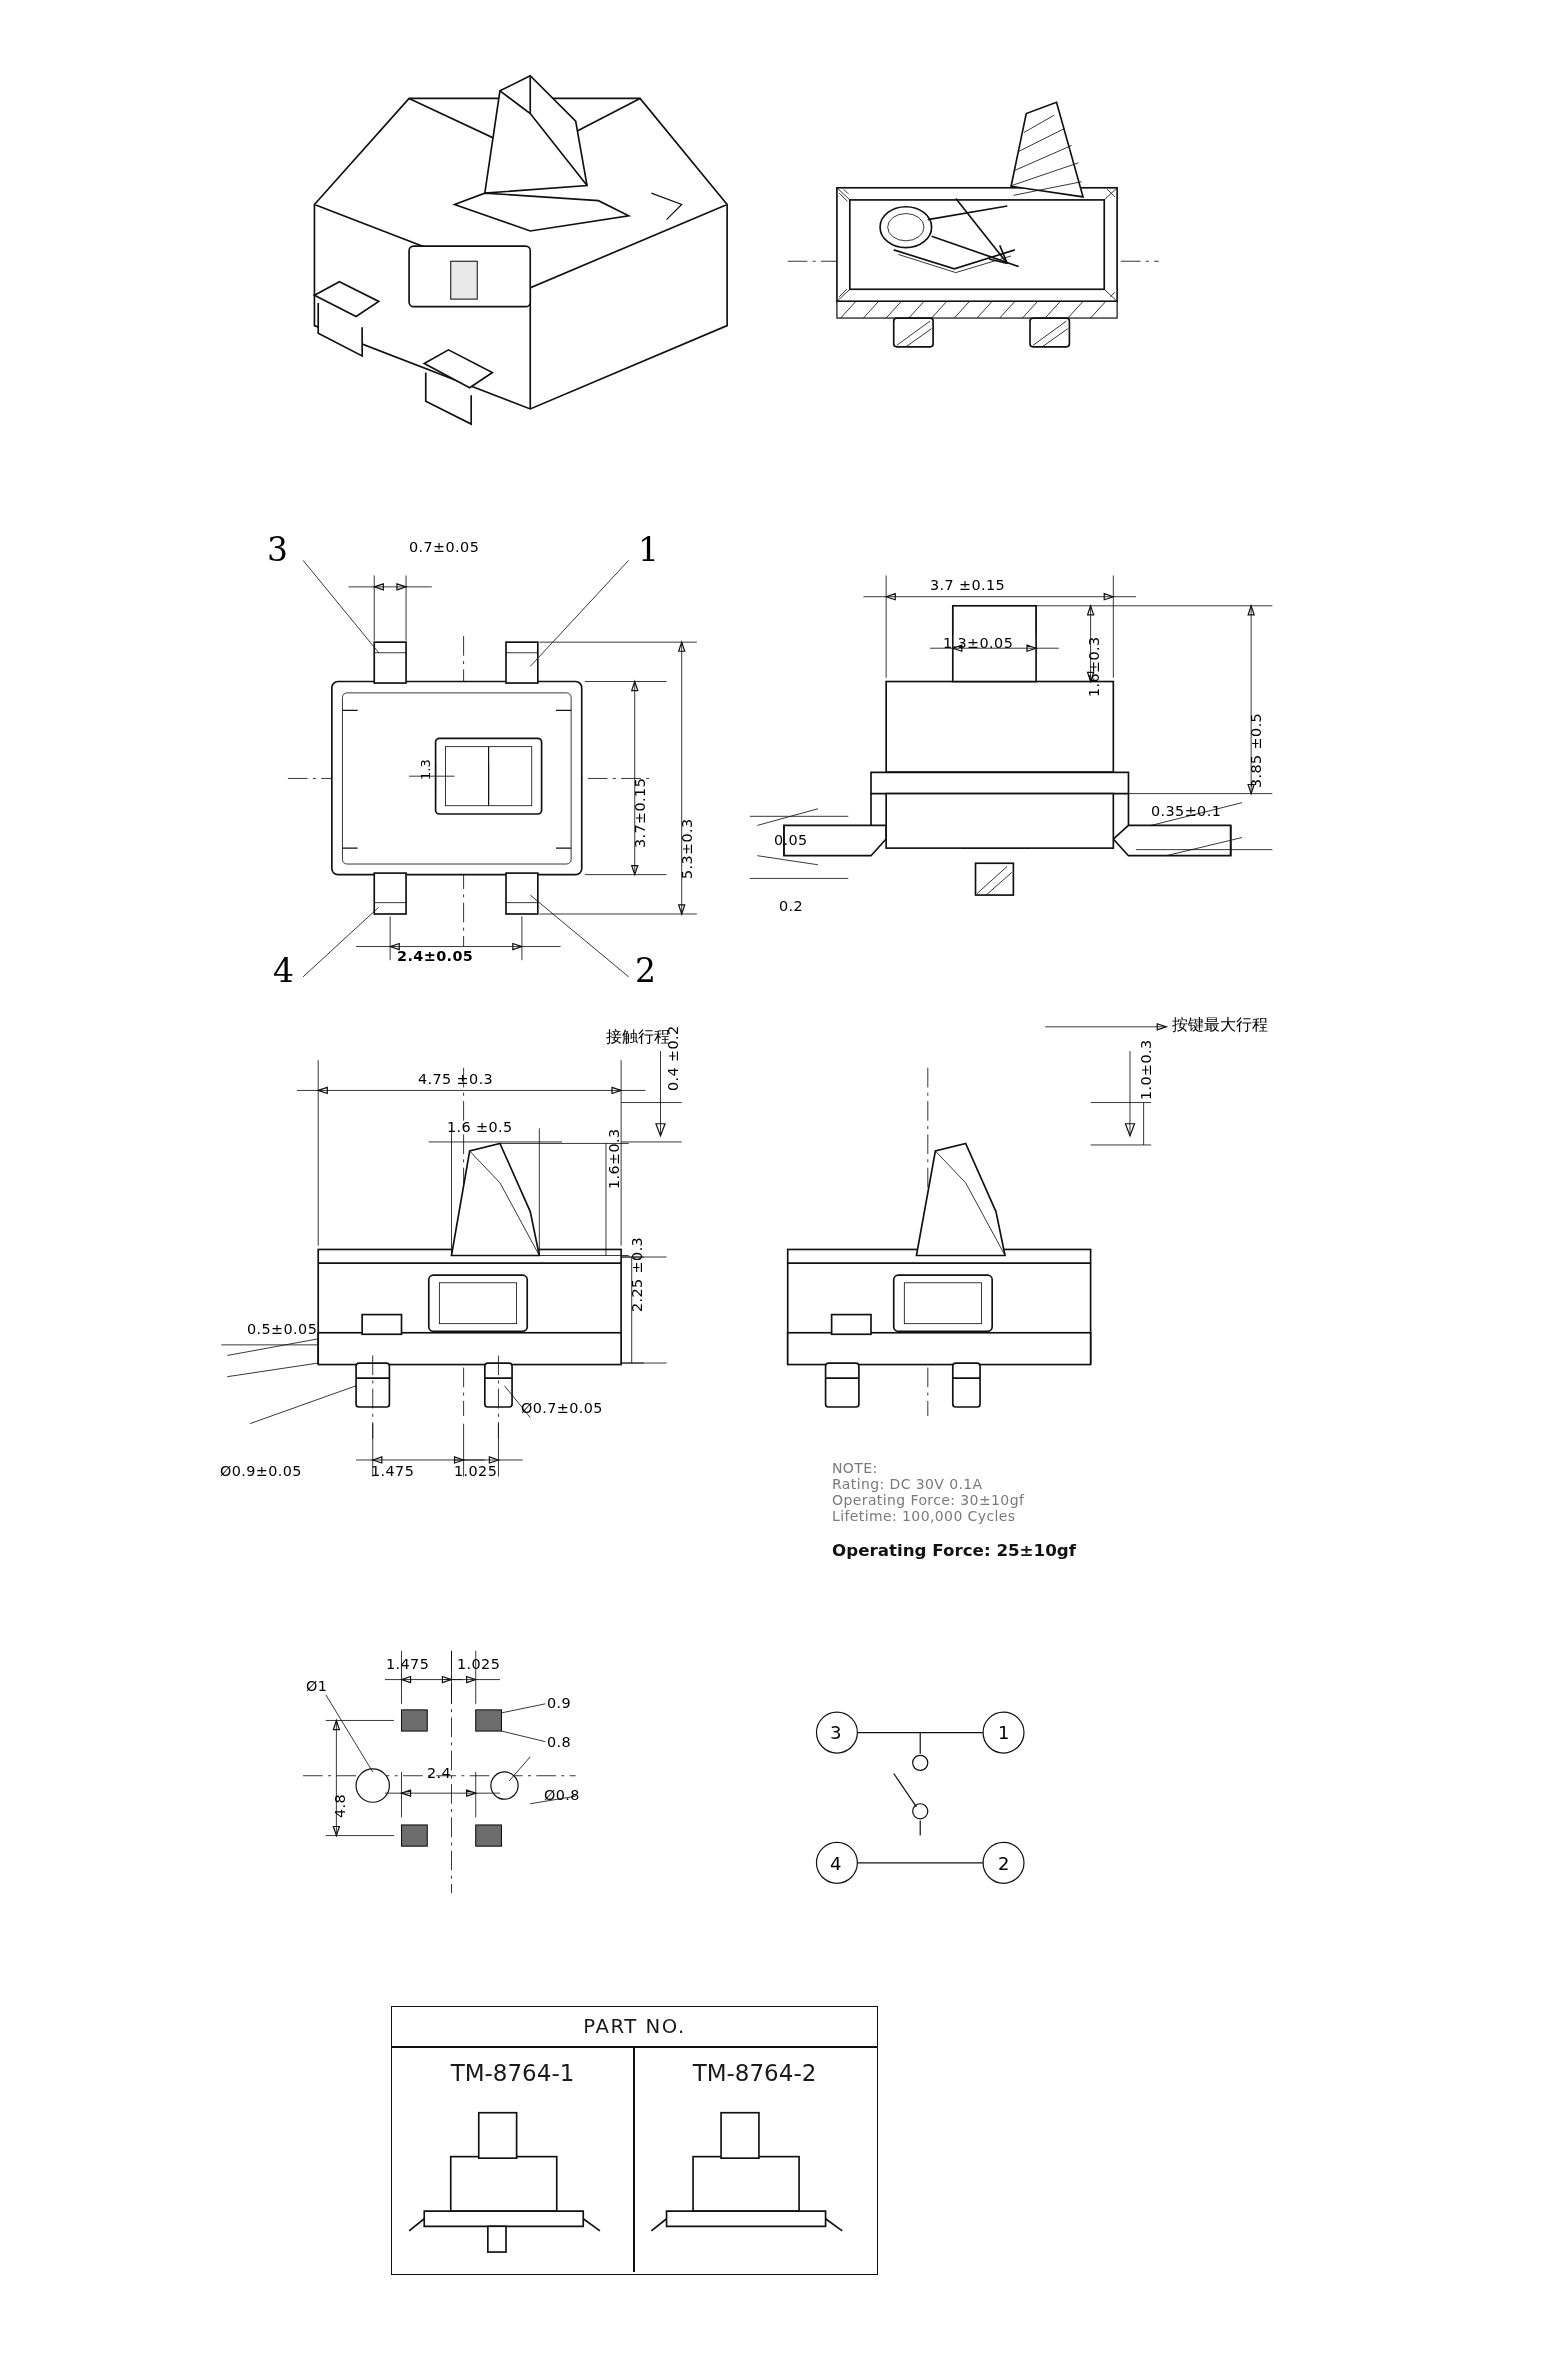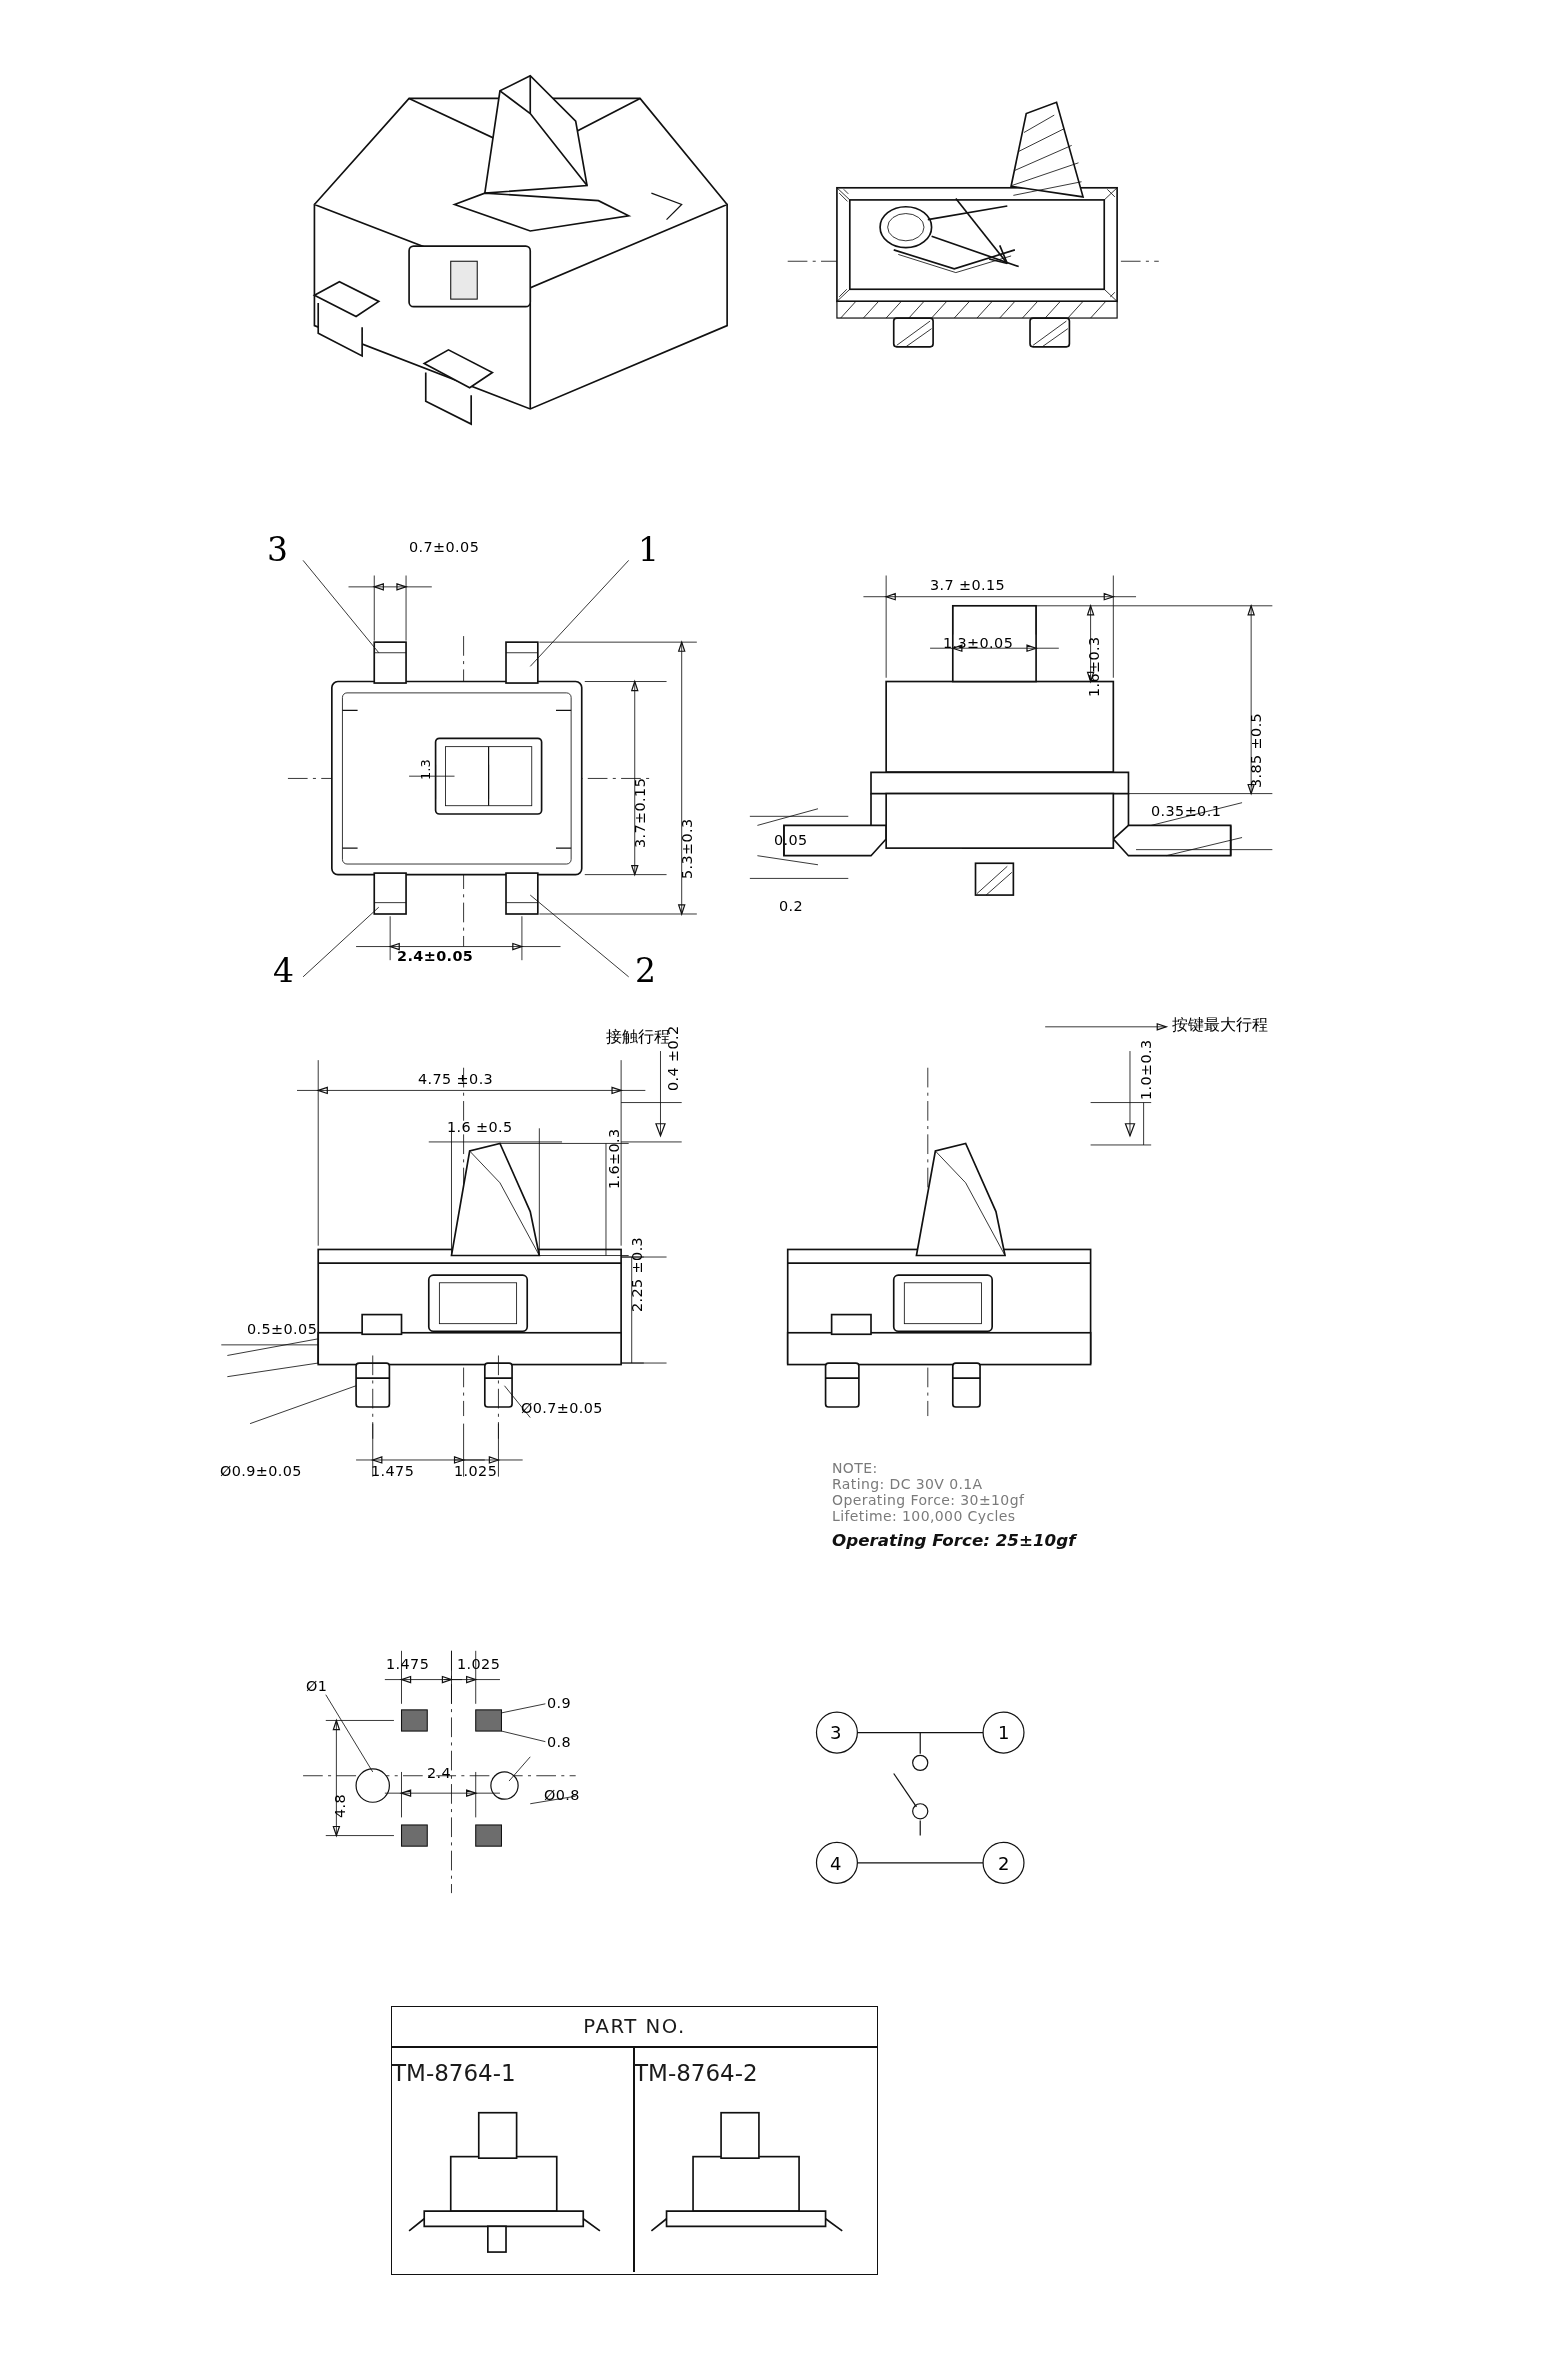--- a/index.html
+++ b/index.html
@@ -18,21 +18,21 @@
   .ln{stroke:#111;fill:none;stroke-width:1.6;}
   .ln2{stroke:#111;fill:none;stroke-width:2.2;}
   .thin{stroke:#111;fill:none;stroke-width:1.1;}
   .cl{stroke:#111;fill:none;stroke-width:1.1;stroke-dasharray:26 7 4 7;}
   .hatch{fill:none;stroke:#111;stroke-width:1.1;}
   .wf{fill:#ffffff;stroke:#111;stroke-width:1.6;}
   .wf2{fill:#ffffff;stroke:#111;stroke-width:2.2;}
   .gray{fill:#e9e9e9;stroke:#111;stroke-width:1.4;}
   .tbl{position:absolute;border:1.5px solid #111;}
   .tblhdr{font-size:19.7px;text-align:center;font-family:"DejaVu Sans",sans-serif;letter-spacing:1.5px;}
-  .pn{font-size:23px;font-family:"DejaVu Sans",sans-serif;}
+  .pn{font-size:23px;text-align:center;font-family:"DejaVu Sans",sans-serif;}
 </style>
 </head>
 <body>
 
 <div class="sheet">
 
   <svg width="1558" height="2377" viewBox="0 0 2057 3139">
     <g class="ln">
 
       <path class="wf2" d="M415,270 L415,430 L700,540 L960,430 L960,270 L700,160 Z"></path>
@@ -308,21 +308,21 @@
   </svg>
 
   <div class="lbl cn" style="left:1172px;top:1015px;">按键最大行程</div>
   <div class="lbl dim rot90" style="left:1138px;top:1100px;">1.0±0.3</div>
 
   <div class="abs" style="left:832px;top:1460px;">
     <div class="note">NOTE:</div>
     <div class="note">Rating: DC 30V 0.1A</div>
     <div class="note">Operating Force:  30±10gf</div>
     <div class="note">Lifetime: 100,000 Cycles</div>
-    <div class="noteDark" style="margin-top:6px;font-style:italic;">Operating Force: 25±10gf</div>
+    <div class="noteDark" style="margin-top:16px;">Operating Force: 25±10gf</div>
   </div>
 
   <svg width="1558" height="2377" viewBox="0 0 2057 3139">
     <g>
       <path class="cl" d="M596,2180 L596,2500"></path>
       <path class="cl" d="M400,2345 L760,2345"></path>
 
       <rect x="530" y="2258" width="34" height="28" fill="#6d6d6d" stroke="#111" stroke-width="1.4"></rect>
       <rect x="628" y="2258" width="34" height="28" fill="#6d6d6d" stroke="#111" stroke-width="1.4"></rect>
       <rect x="530" y="2410" width="34" height="28" fill="#6d6d6d" stroke="#111" stroke-width="1.4"></rect>

